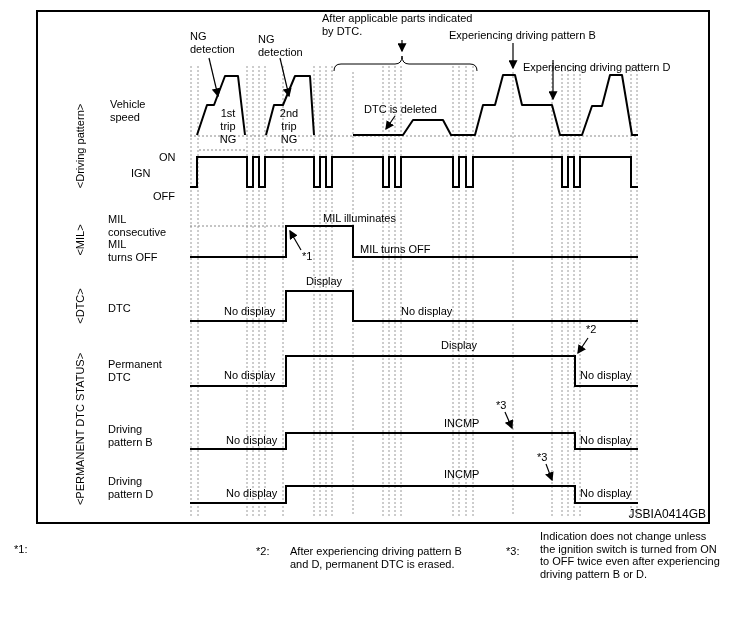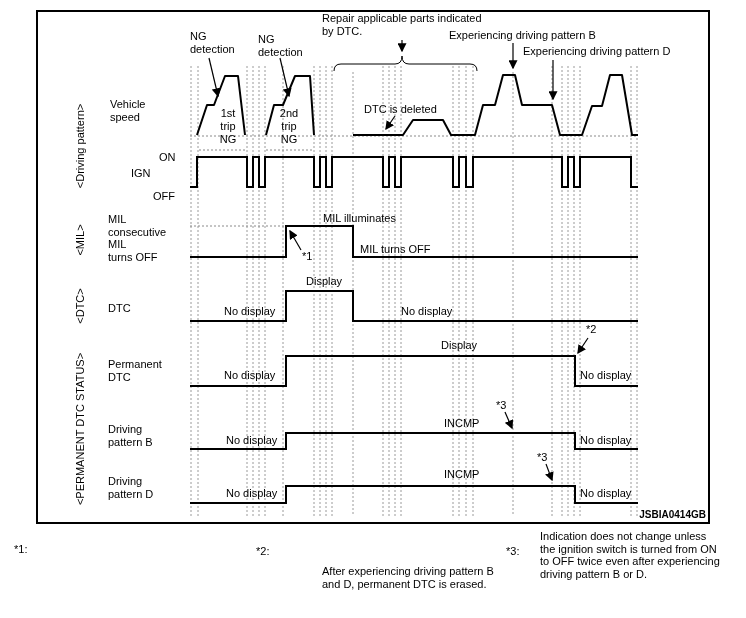--- a/index.html
+++ b/index.html
@@ -1,20 +1,20 @@
 <!DOCTYPE html>
 <html><head>
 <meta charset="utf-8">
 <style>
   html,body{margin:0;padding:0;background:#ffffff;}
   #stage{position:relative;width:746px;height:618px;background:#ffffff;overflow:hidden;
          font-family:"Liberation Sans", sans-serif;color:#000;}
   svg{position:absolute;left:0;top:0;}
   .t{position:absolute;white-space:pre-line;font-size:11px;line-height:12.5px;color:#000;}
-  .small{font-size:10px;line-height:9px;font-weight:bold;}
+  .small{font-size:12px;line-height:9px;}
   .ctr{text-align:center;}
   .rot{position:absolute;white-space:nowrap;font-size:11px;
        transform:translate(-50%,-50%) rotate(-90deg);}
   .fn{position:absolute;font-size:11px;line-height:12.6px;white-space:pre-line;}
 </style>
 </head>
 <body>
 
 <div id="stage">
 
@@ -102,24 +102,24 @@
 DTC</div>
   <div class="t" style="left:108px;top:423px;">Driving
 pattern B</div>
   <div class="t" style="left:108px;top:475px;">Driving
 pattern D</div>
 
   <div class="t" style="left:190px;top:30px;">NG
 detection</div>
   <div class="t" style="left:258px;top:33px;">NG
 detection</div>
-  <div class="t" style="left:322px;top:12px;">Repair applicable parts indicated
+  <div class="t" style="left:322px;top:12px;">After applicable parts indicated
 by DTC.</div>
   <div class="t" style="left:449px;top:29px;">Experiencing driving pattern B</div>
-  <div class="t" style="left:523px;top:45px;">Experiencing driving pattern D</div>
+  <div class="t" style="left:523px;top:61px;">Experiencing driving pattern D</div>
   <div class="t" style="left:364px;top:103px;text-align:right;">DTC is deleted</div>
 
   <div class="t ctr" style="left:215px;top:107px;width:26px;line-height:13px;">1st
 trip
 NG</div>
   <div class="t ctr" style="left:276px;top:107px;width:26px;line-height:13px;">2nd
 trip
 NG</div>
 
   <div class="t" style="left:288px;top:212px;padding-left:35px;">MIL illuminates</div>
@@ -142,21 +142,21 @@
 
   <div class="t" style="left:444px;top:468px;">INCMP</div>
   <div class="t" style="left:226px;top:487px;">No display</div>
   <div class="t" style="left:580px;top:487px;">No display</div>
   <div class="t" style="left:537px;top:451px;">*3</div>
 
   <div class="t small" style="left:560px;top:510px;width:146px;text-align:right;">JSBIA0414GB</div>
 
   <div class="fn" style="left:14px;top:543px;">*1:</div>
   <div class="fn" style="left:256px;top:545px;">*2:</div>
-  <div class="fn" style="left:290px;top:565px;width:205px;margin-left:32px;">After experiencing driving pattern B
+  <div class="fn" style="left:290px;top:545px;width:205px;">After experiencing driving pattern B
 and D, permanent DTC is erased.</div>
   <div class="fn" style="left:506px;top:545px;">*3:</div>
   <div class="fn" style="left:540px;top:530px;width:206px;">Indication does not change unless
 the ignition switch is turned from ON
 to OFF twice even after experiencing
 driving pattern B or D.</div>
 
 </div>
 
 </body></html>

